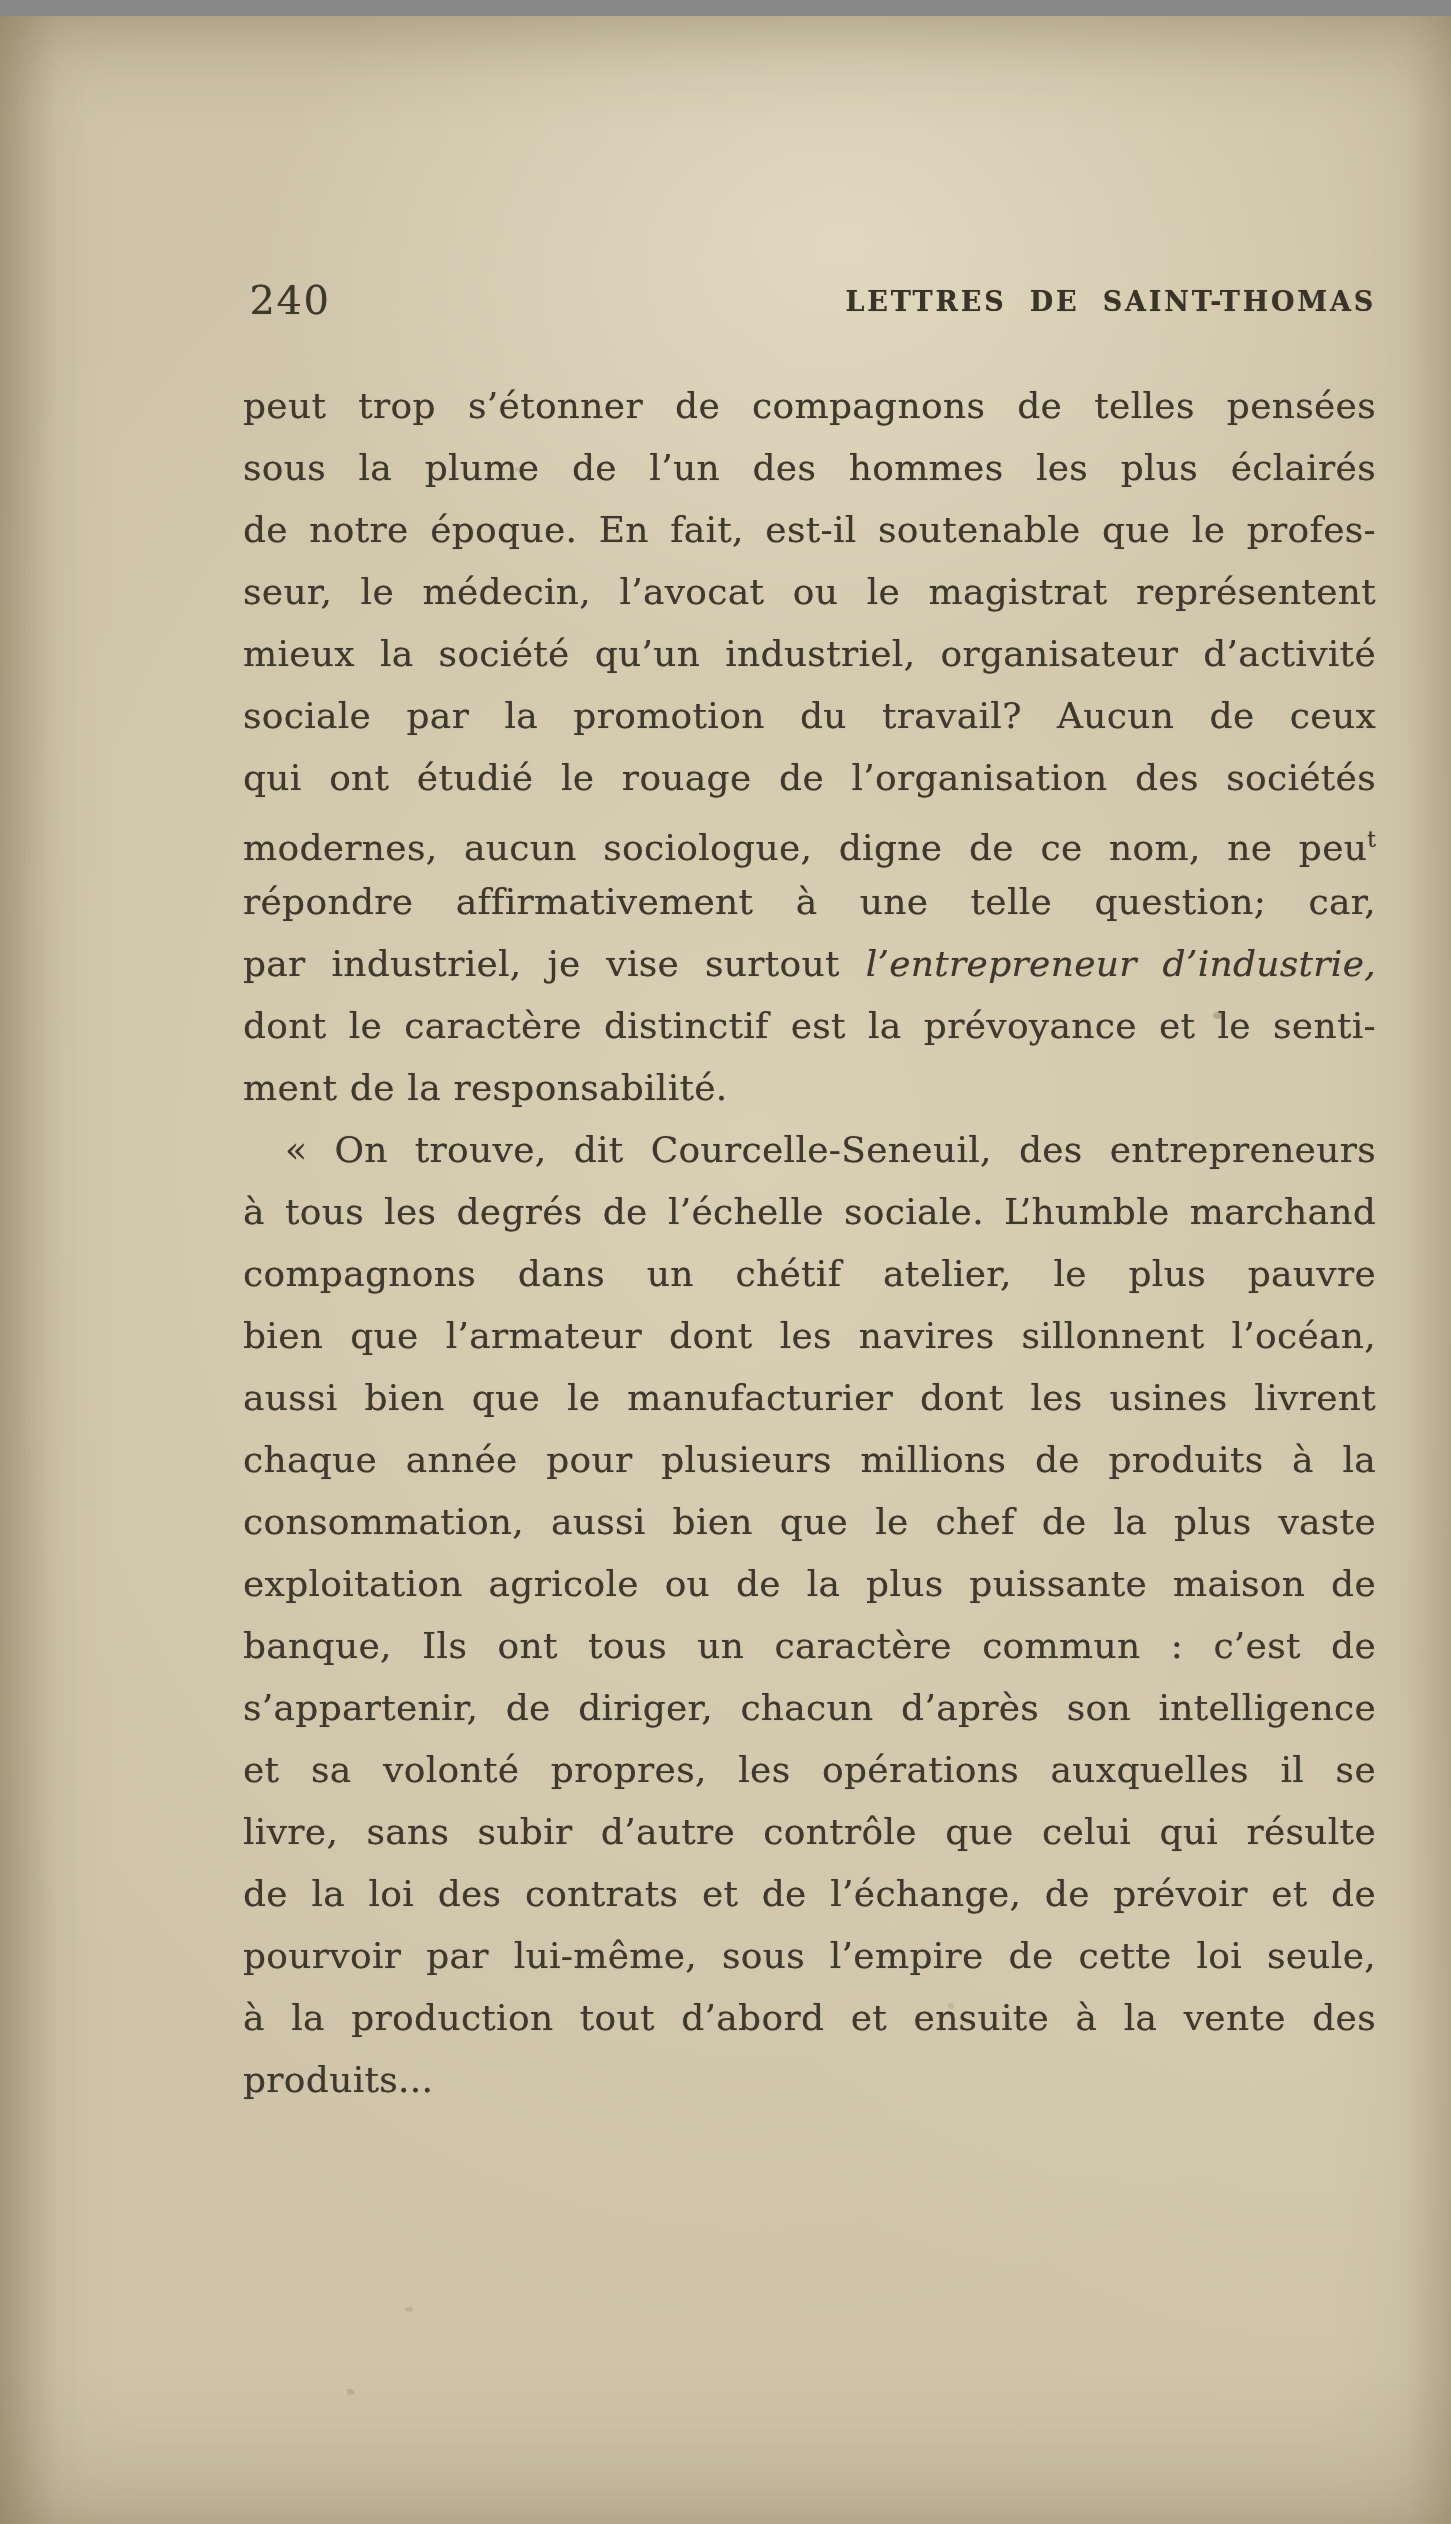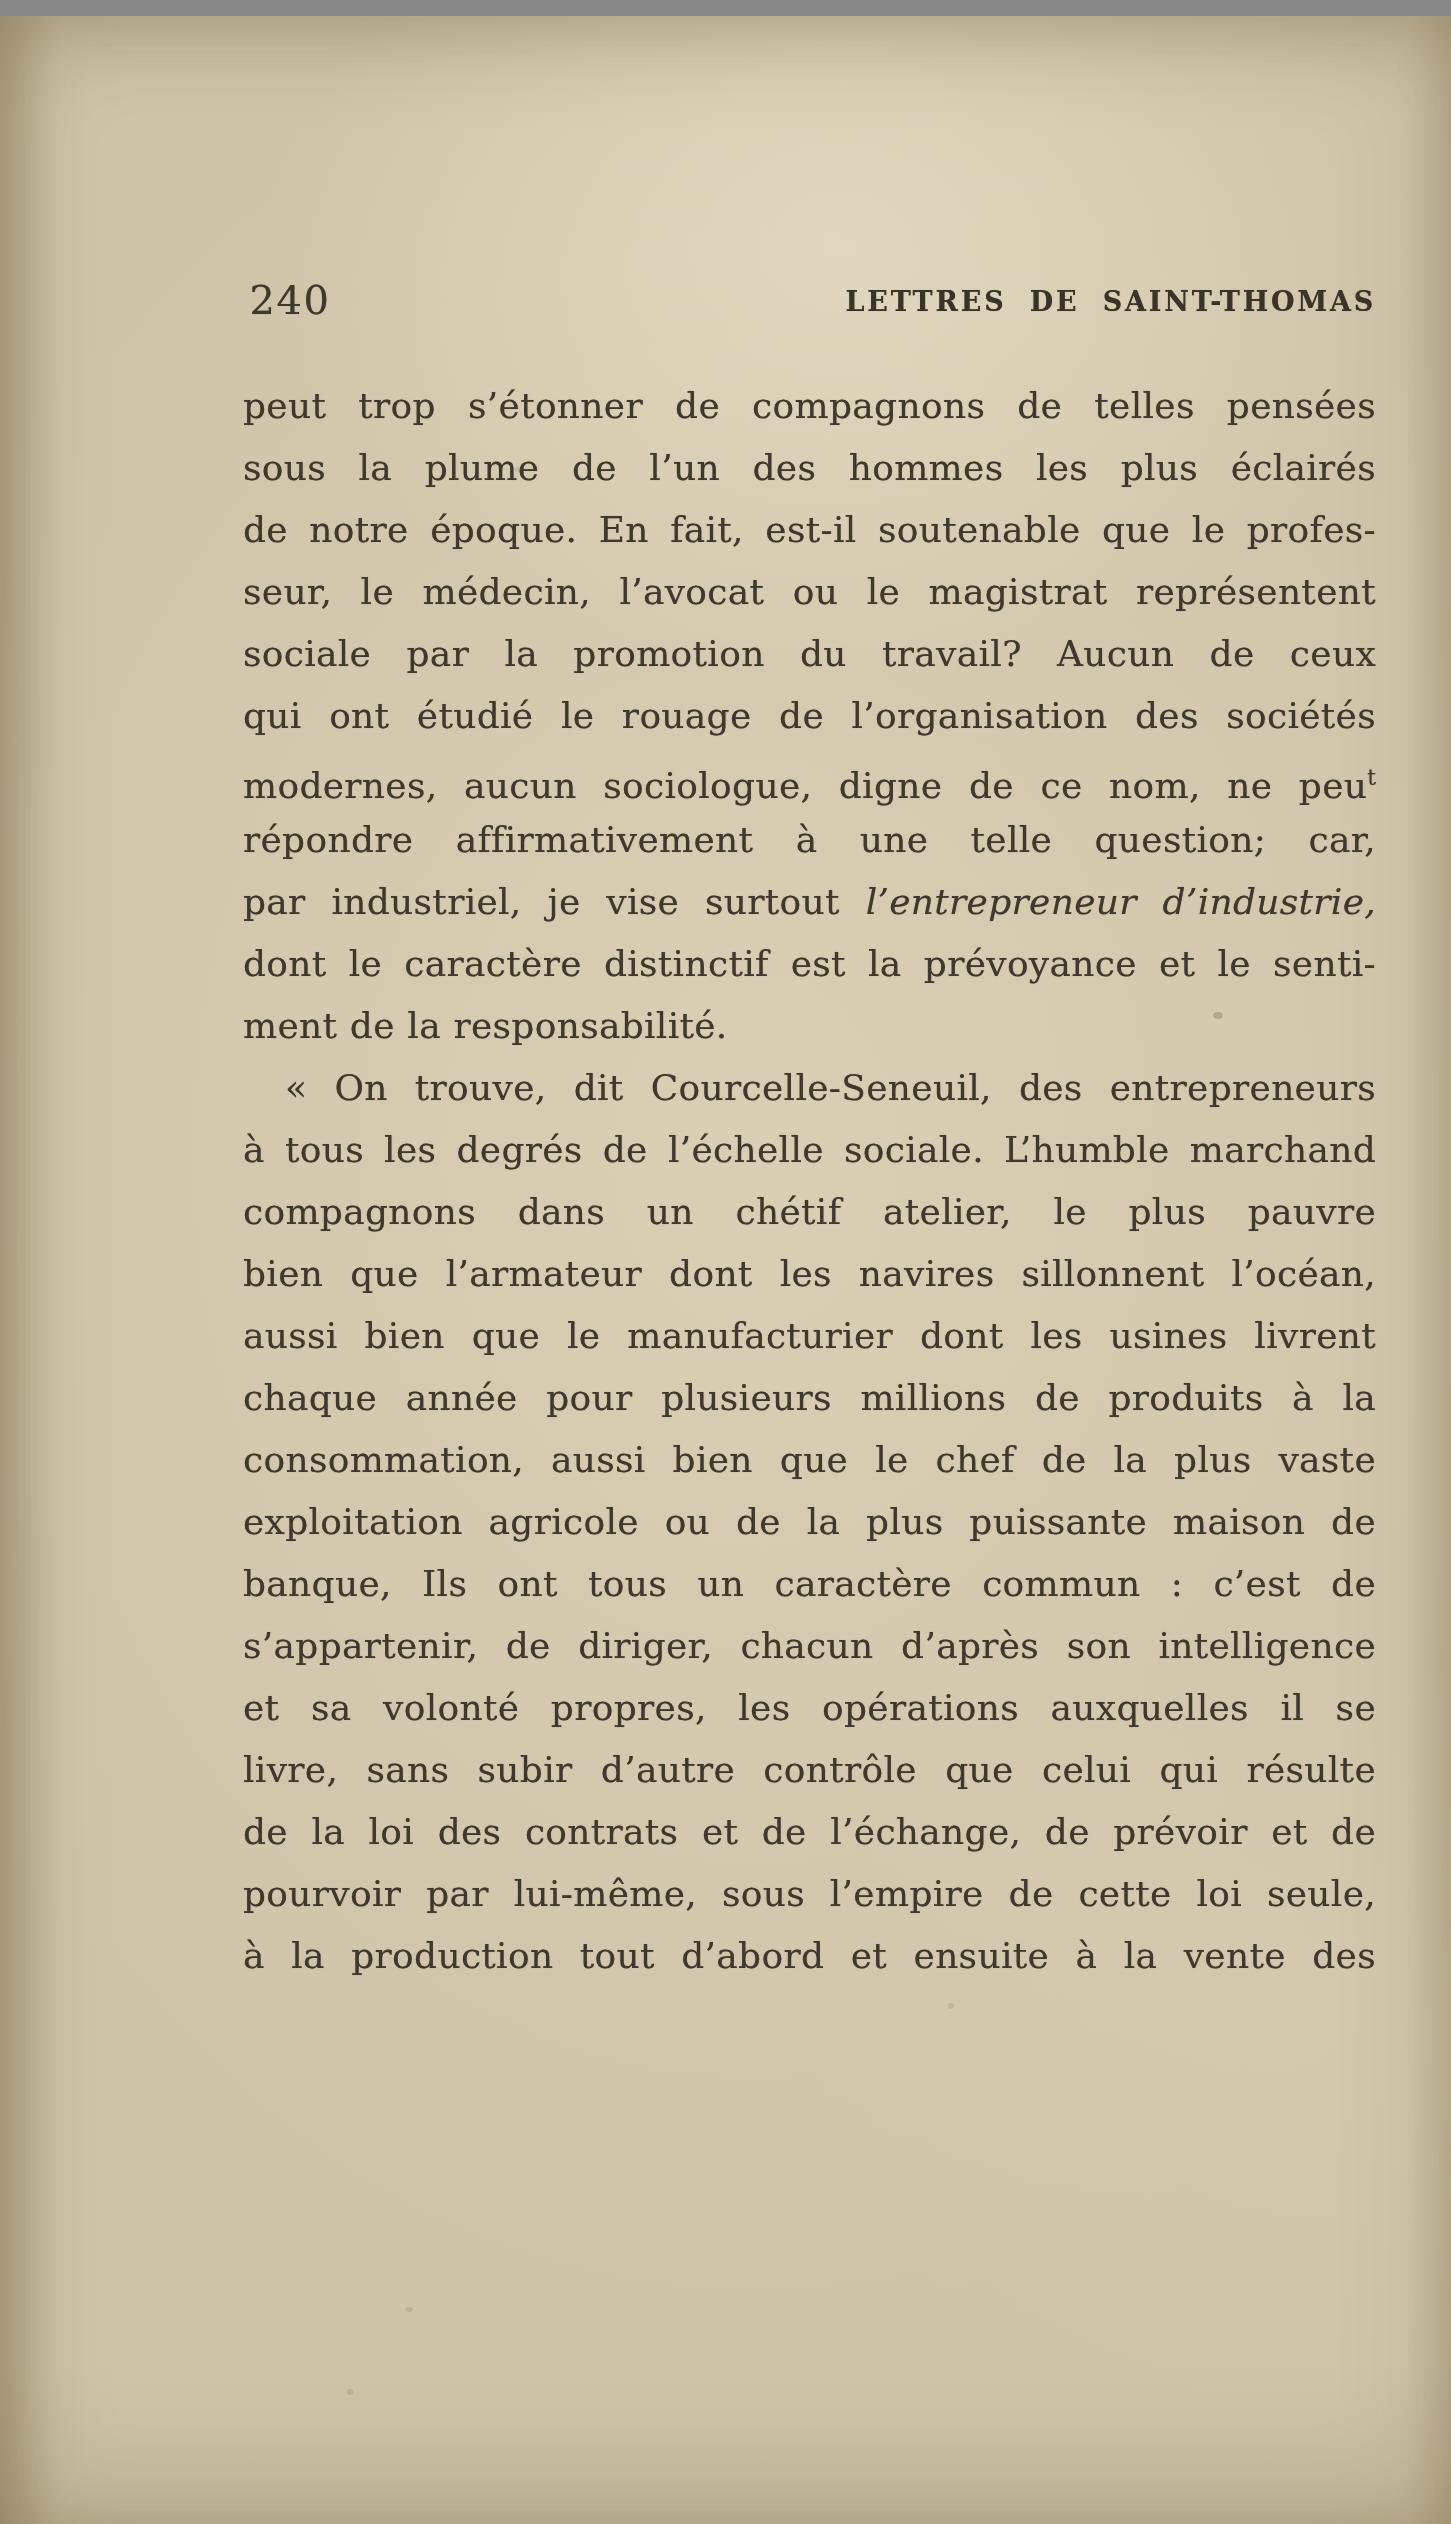--- a/index.html
+++ b/index.html
@@ -68,20 +68,21 @@
   <div id="head-row">
     <span id="page-number">240</span>
     <div id="running-title">LETTRES DE SAINT-THOMAS</div>
   </div>
 
   <div id="body-text">
       <div class="line"><span>peut trop s’étonner de compagnons de telles pensées</span></div>
       <div class="line"><span>sous la plume de l’un des hommes les plus éclairés</span></div>
       <div class="line"><span>de notre époque. En fait, est-il soutenable que le profes-</span></div>
       <div class="line"><span>seur, le médecin, l’avocat ou le magistrat représentent</span></div>
+      <div class="line"><span>mieux la société qu’un industriel, organisateur d’activité</span></div>
       <div class="line"><span>sociale par la promotion du travail? Aucun de ceux</span></div>
       <div class="line"><span>qui ont étudié le rouage de l’organisation des sociétés</span></div>
       <div class="line"><span>modernes, aucun sociologue, digne de ce nom, ne peu</span><span class="sup">t</span></div>
       <div class="line"><span>répondre affirmativement à une telle question; car,</span></div>
       <div class="line"><span>par industriel, je vise surtout </span><span class="it">l’entrepreneur d’industrie,</span></div>
       <div class="line"><span>dont le caractère distinctif est la prévoyance et le senti-</span></div>
       <div class="line para-end"><span>ment de la responsabilité.</span></div>
       <div class="line para-start"><span>« On trouve, dit Courcelle-Seneuil, des entrepreneurs</span></div>
       <div class="line"><span>à tous les degrés de l’échelle sociale. L’humble marchand</span></div>
       <div class="line"><span>compagnons dans un chétif atelier, le plus pauvre</span></div>
@@ -90,20 +91,21 @@
       <div class="line"><span>chaque année pour plusieurs millions de produits à la</span></div>
       <div class="line"><span>consommation, aussi bien que le chef de la plus vaste</span></div>
       <div class="line"><span>exploitation agricole ou de la plus puissante maison de</span></div>
       <div class="line"><span>banque, Ils ont tous un caractère commun : c’est de</span></div>
       <div class="line"><span>s’appartenir, de diriger, chacun d’après son intelligence</span></div>
       <div class="line"><span>et sa volonté propres, les opérations auxquelles il se</span></div>
       <div class="line"><span>livre, sans subir d’autre contrôle que celui qui résulte</span></div>
       <div class="line"><span>de la loi des contrats et de l’échange, de prévoir et de</span></div>
       <div class="line"><span>pourvoir par lui-même, sous l’empire de cette loi seule,</span></div>
       <div class="line"><span>à la production tout d’abord et ensuite à la vente des</span></div>
+      <div class="line para-end"><span>produits...</span></div>
     </div>
 
   <div class="speck" style="left:1213px;top:996px;width:9.6px;height:7.2px;"></div>
   <div class="speck" style="left:347px;top:2373px;width:7.2px;height:5.6px;opacity:.6;"></div>
   <div class="speck" style="left:948px;top:1987px;width:5.6px;height:5.6px;opacity:.5;"></div>
   <div class="speck" style="left:515px;top:451px;width:6.4px;height:4.8px;opacity:.45;"></div>
   <div class="speck" style="left:405px;top:2291px;width:8px;height:4.8px;opacity:.55;"></div>
 
 </div>
 

